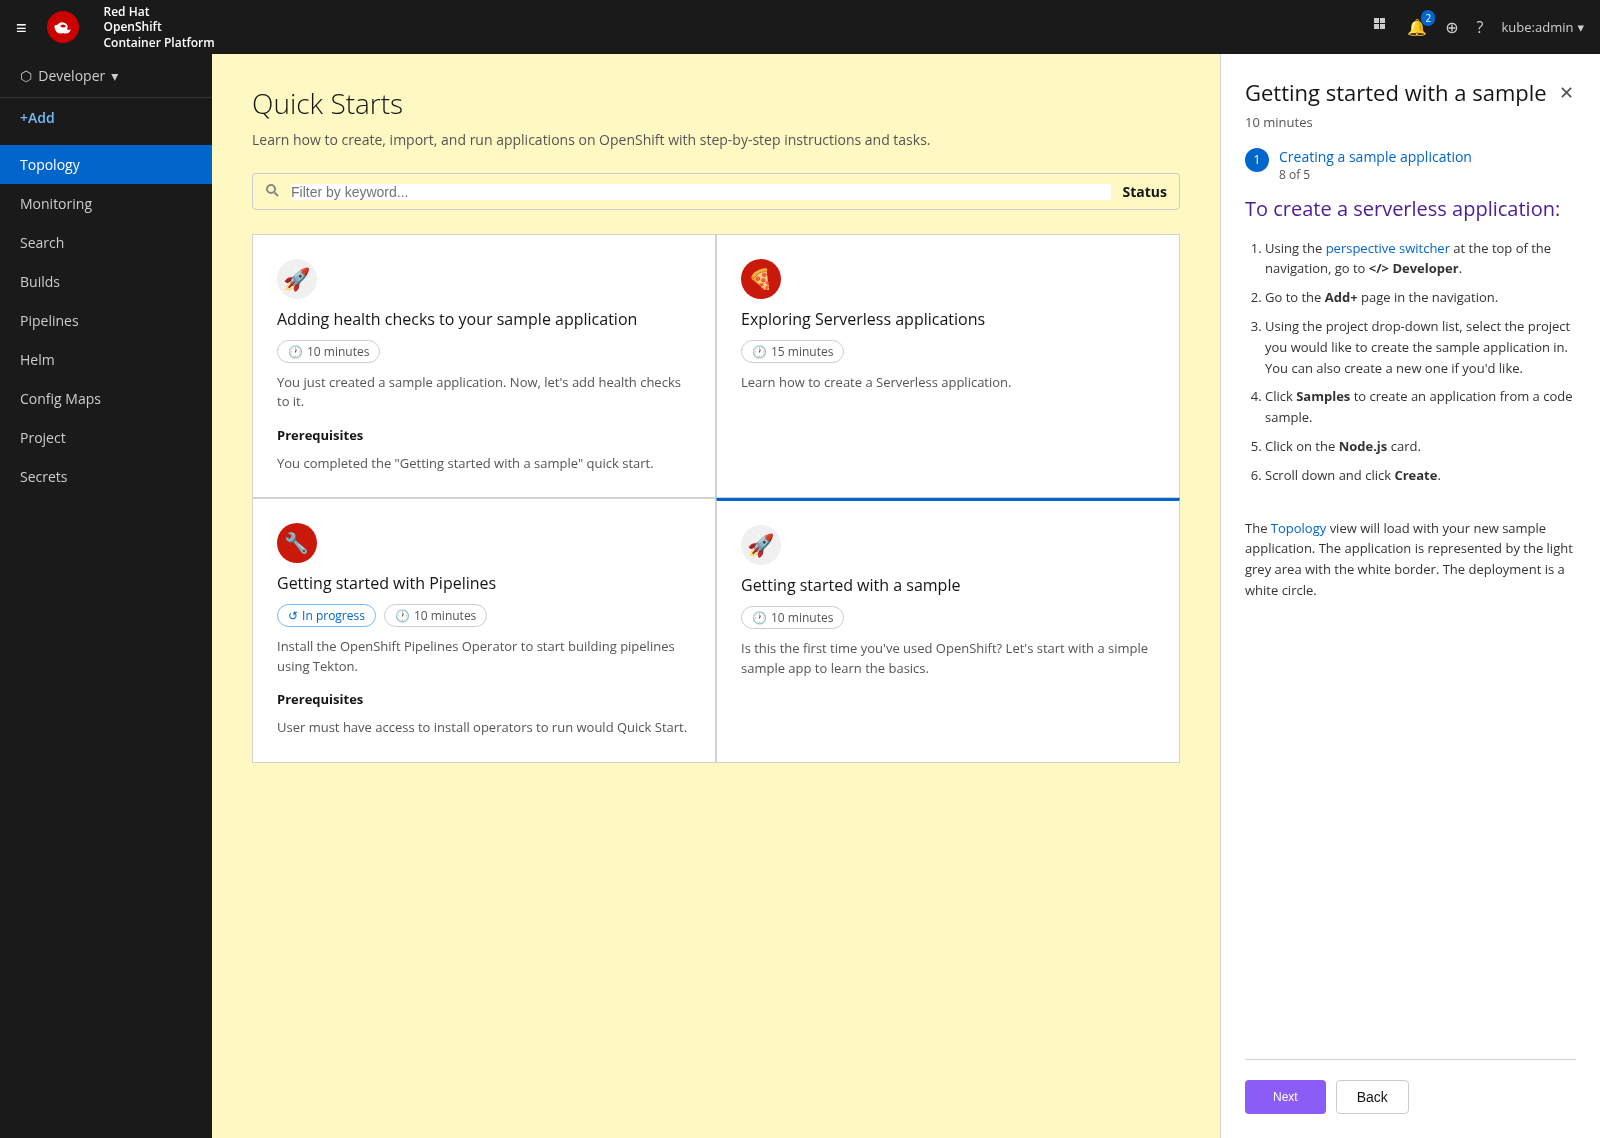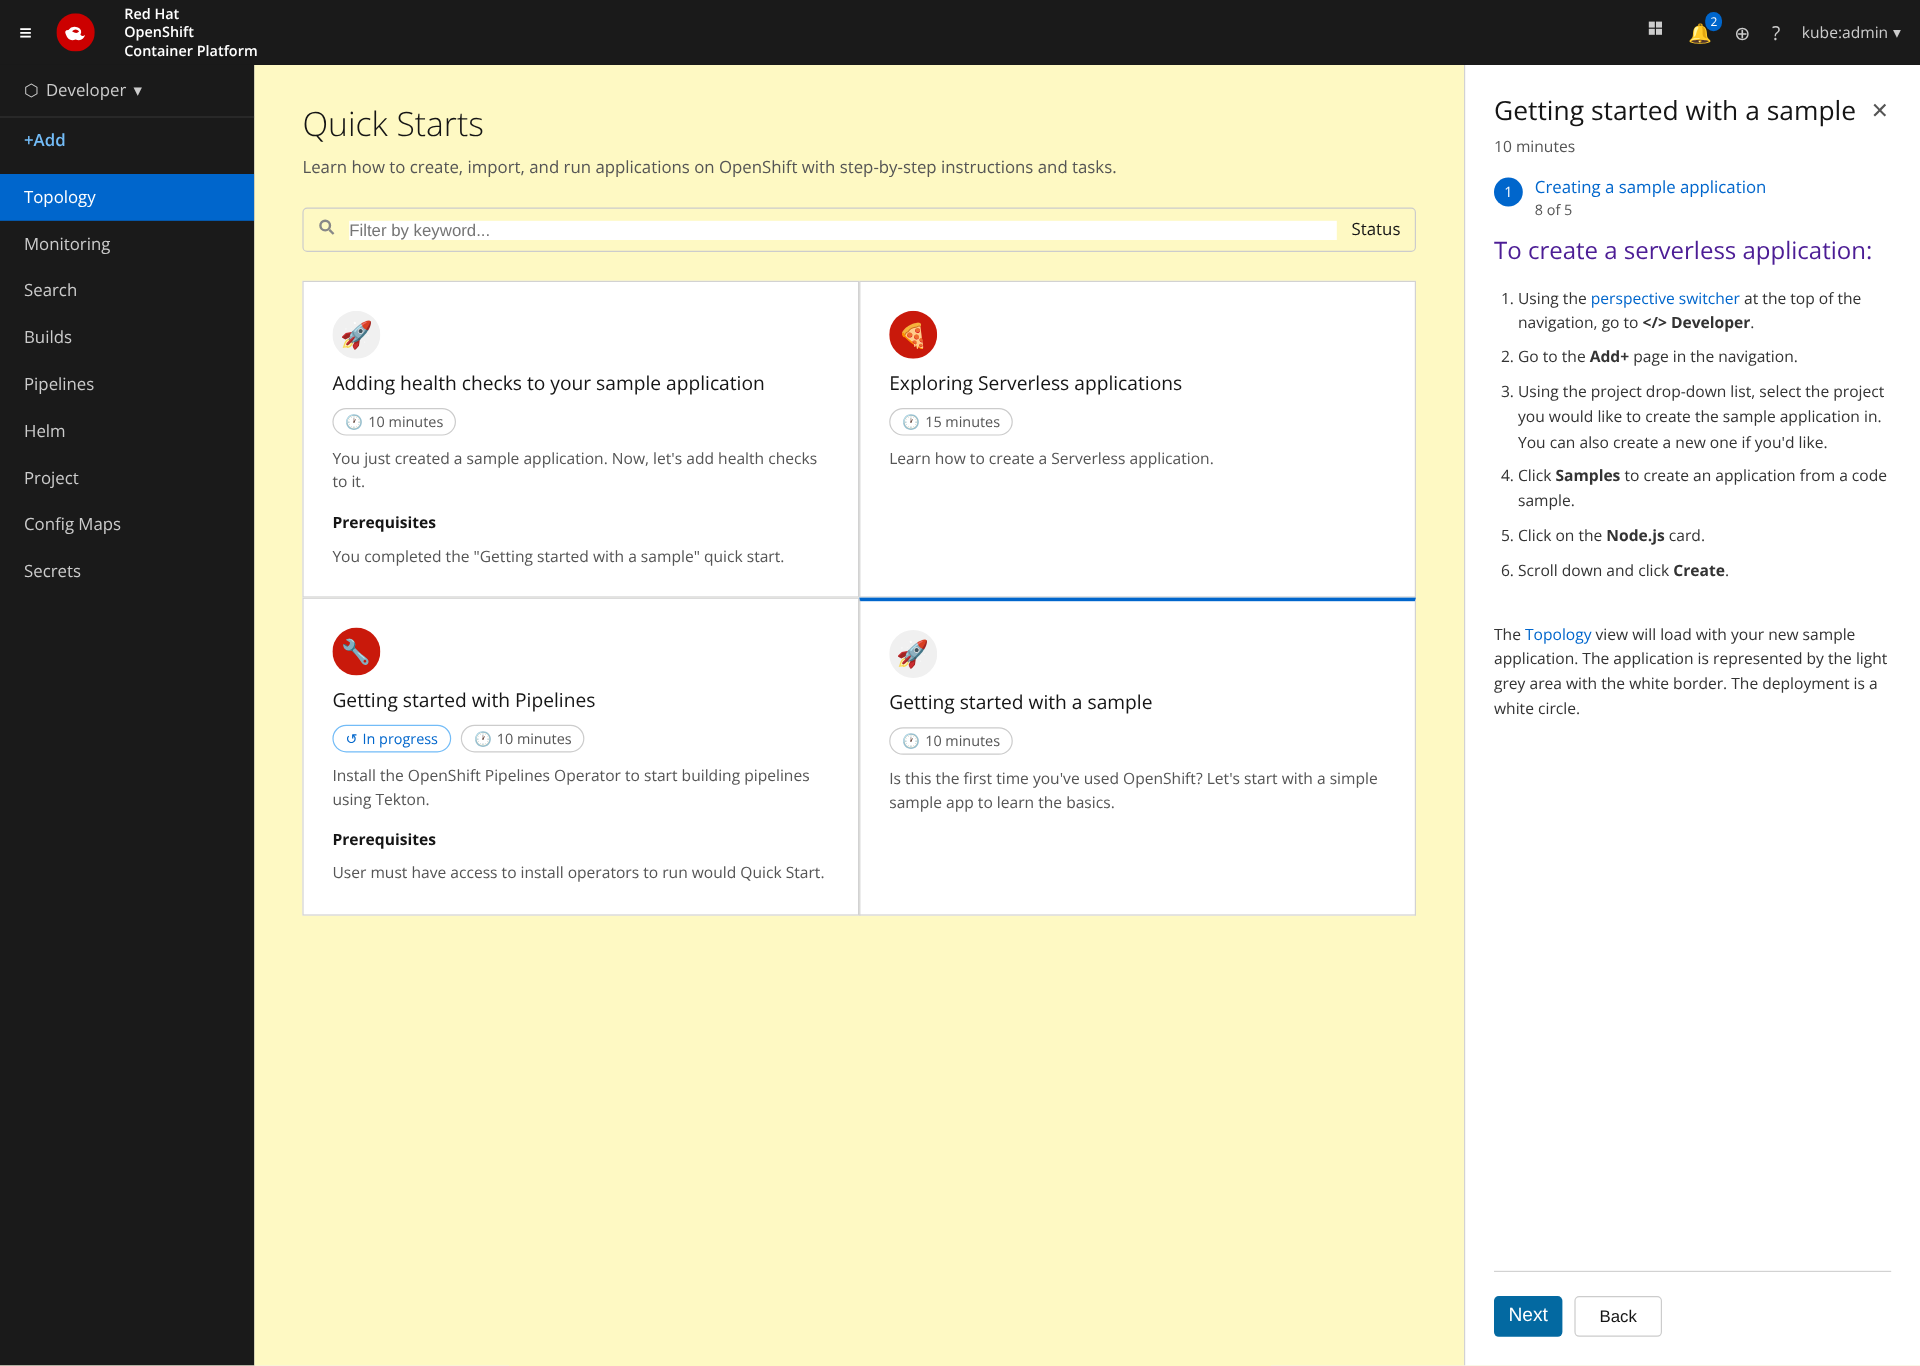--- a/index.html
+++ b/index.html
@@ -50,21 +50,21 @@
     .main-content { flex: 1; overflow-y: auto; background: #fef9c3; padding: 30px 40px; }
 
     
     .page-title { font-size: 28px; font-weight: 300; color: #151515; margin-bottom: 8px; }
     .page-subtitle { color: #555; font-size: 14px; margin-bottom: 24px; }
 
     
     .filter-bar { display: flex; align-items: center; gap: 12px; margin-bottom: 24px; border: 1px solid #ccc; border-radius: 4px; padding: 8px 12px; }
     .filter-bar input { border: none; outline: none; flex: 1; font-size: 14px; color: #555; }
     .filter-bar .search-icon { color: #888; font-size: 14px; }
-    .filter-status { margin-left: auto; color: #151515; font-size: 14px; font-weight: 400; cursor: pointer; }
+    .filter-status { margin-left: auto; color: #151515; font-size: 14px; font-weight: 700; cursor: pointer; }
 
     
     .cards-grid { display: grid; grid-template-columns: 1fr 1fr; gap: 0; }
     .card {
       border: 1px solid #d2d2d2; padding: 24px; background: #fff;
       display: flex; flex-direction: column; gap: 10px; cursor: pointer;
       transition: box-shadow 0.15s;
     }
     .card.active-card { border-top: 3px solid #06c; }
     .card-icon { width: 40px; height: 40px; }
@@ -94,21 +94,21 @@
     .panel-step-title { font-size: 14px; color: #06c; cursor: pointer; font-weight: 500; }
     .panel-step-progress { font-size: 12px; color: #555; }
     .panel-section-title { font-size: 20px; font-weight: 400; color: #4c1d95; margin-bottom: 16px; }
     .panel-instructions { flex: 1; }
     .panel-instructions ol { padding-left: 20px; }
     .panel-instructions li { font-size: 13px; color: #333; line-height: 1.6; margin-bottom: 8px; }
     .panel-instructions .link { color: #06c; text-decoration: none; cursor: pointer; }
     .panel-instructions strong { font-weight: 700; }
     .panel-text { font-size: 13px; color: #333; line-height: 1.6; margin-top: 32px; }
     .panel-footer { display: flex; gap: 10px; padding-top: 20px; margin-top: auto; border-top: 1px solid #d2d2d2; }
-    .btn-primary { background: #0369a1; color: #fff; border: none; border-radius: 4px; padding: 8px 12px; font-size: 16px; cursor: pointer; }
+    .btn-primary { background: #8b5cf6; color: #fff; border: none; border-radius: 4px; padding: 8px 28px; font-size: 12px; cursor: pointer; }
     .btn-secondary { background: #fff; color: #151515; border: 1px solid #ccc; border-radius: 4px; padding: 8px 20px; font-size: 14px; cursor: pointer; }
 
     
     .redhat-logo { display: flex; align-items: center; }
   </style>
 </head>
 <body>
 
 <nav class="top-nav">
   <span class="hamburger">≡</span>
@@ -170,24 +170,24 @@
       <div class="sidebar-item">
         <span>Builds</span>
       </div>
       <div class="sidebar-item">
         <span>Pipelines</span>
       </div>
       <div class="sidebar-item">
         <span>Helm</span>
       </div>
       <div class="sidebar-item">
+        <span>Config Maps</span>
+      </div>
+      <div class="sidebar-item">
         <span>Project</span>
-      </div>
-      <div class="sidebar-item">
-        <span>Config Maps</span>
       </div>
       <div class="sidebar-item">
         <span>Secrets</span>
       </div>
     </div>
   </aside>
 
   <main class="main-content">
     <h1 class="page-title">Quick Starts</h1>
     <p class="page-subtitle">Learn how to create, import, and run applications on OpenShift with step-by-step instructions and tasks.</p>

